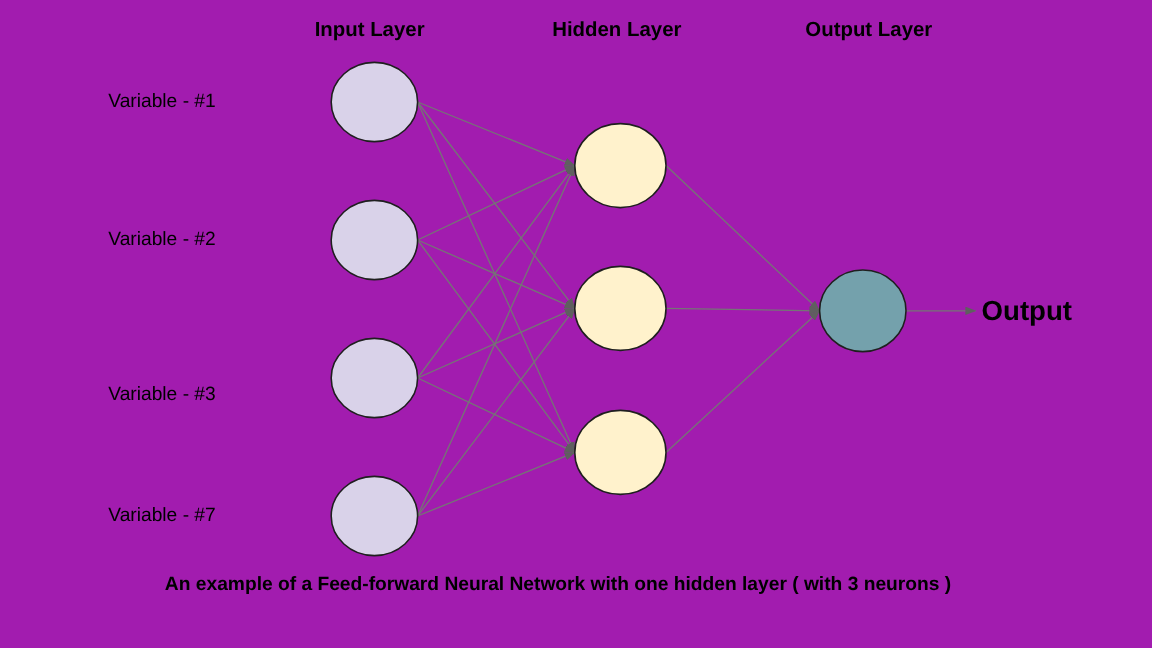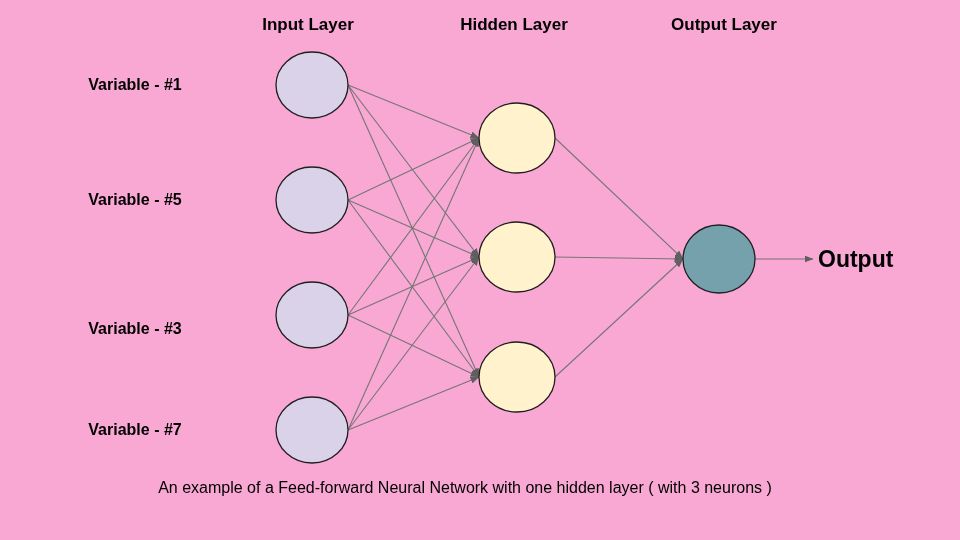--- a/index.html
+++ b/index.html
@@ -1,57 +1,57 @@
 <!DOCTYPE html>
 <html><head>
 <meta charset="utf-8">
 <style>
   html, body { margin: 0; padding: 0; background: #fff; }
   .stage {
     position: relative;
     width: 960px;
     height: 540px;
-    background: #f9a8d4;
+    background: #a21caf;
     font-family: "Liberation Sans", sans-serif;
     color: #000;
     overflow: hidden;
   }
   .stage svg { position: absolute; left: 0; top: 0; }
   .hdr {
     position: absolute;
     top: 15px;
     transform: translateX(-50%);
     font-size: 17px;
     font-weight: 700;
     white-space: nowrap;
   }
   .vlabel {
     position: absolute;
     left: 135px;
     transform: translate(-50%, -50%);
     font-size: 16px;
-    font-weight: 700;
+    font-weight: 400;
     white-space: nowrap;
   }
   .out-label {
     position: absolute;
     left: 818px;
     top: 259px;
     transform: translateY(-50%);
     font-size: 23px;
     font-weight: 700;
     white-space: nowrap;
   }
   .caption {
     position: absolute;
     left: 465px;
     top: 488px;
     transform: translate(-50%, -50%);
     font-size: 16px;
-    font-weight: 400;
+    font-weight: 700;
     white-space: nowrap;
   }
 </style>
 </head>
 <body>
 
 <div class="stage">
 
   <svg id="net" width="960" height="540">
     <defs>
@@ -83,21 +83,21 @@
       <ellipse cx="517" cy="257" rx="38" ry="35" fill="#FFF2CC" stroke="#1F1F1F" stroke-width="1.3"></ellipse>
       <ellipse cx="517" cy="377" rx="38" ry="35" fill="#FFF2CC" stroke="#1F1F1F" stroke-width="1.3"></ellipse>
       <ellipse cx="719" cy="259" rx="36" ry="34" fill="#74A1AC" stroke="#1F1F1F" stroke-width="1.3"></ellipse>
     </svg>
 
   <div class="hdr" style="left:308px">Input Layer</div>
   <div class="hdr" style="left:514px">Hidden Layer</div>
   <div class="hdr" style="left:724px">Output Layer</div>
 
   <div class="vlabel" style="top:85px">Variable - #1</div>
-  <div class="vlabel" style="top:200px">Variable - #5</div>
+  <div class="vlabel" style="top:200px">Variable - #2</div>
   <div class="vlabel" style="top:329px">Variable - #3</div>
   <div class="vlabel" style="top:430px">Variable - #7</div>
 
   <div class="out-label">Output</div>
 
   <div class="caption">An example of a Feed-forward Neural Network with one hidden layer ( with 3 neurons )</div>
 
 </div>
 
 </body></html>

